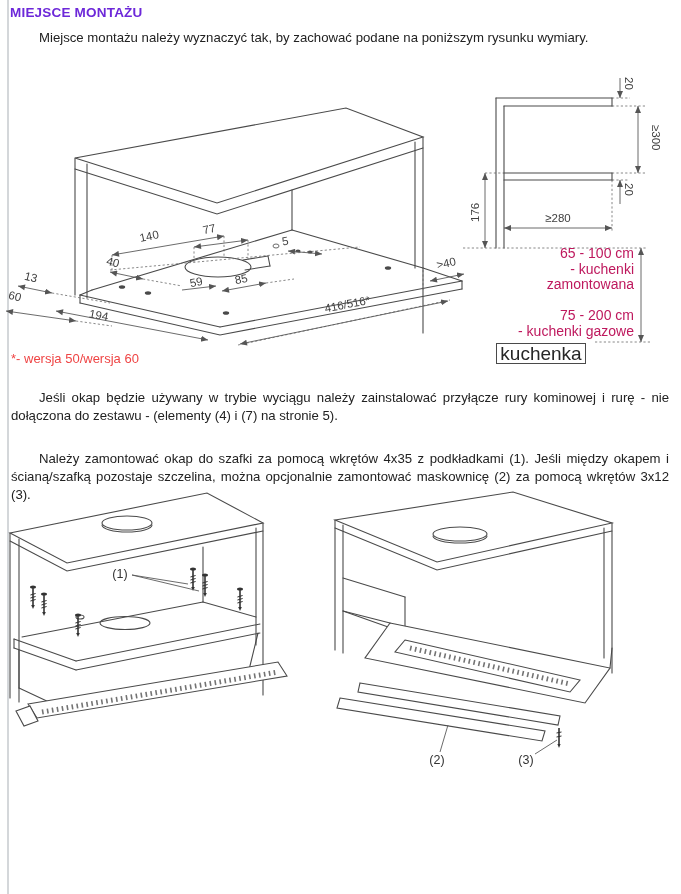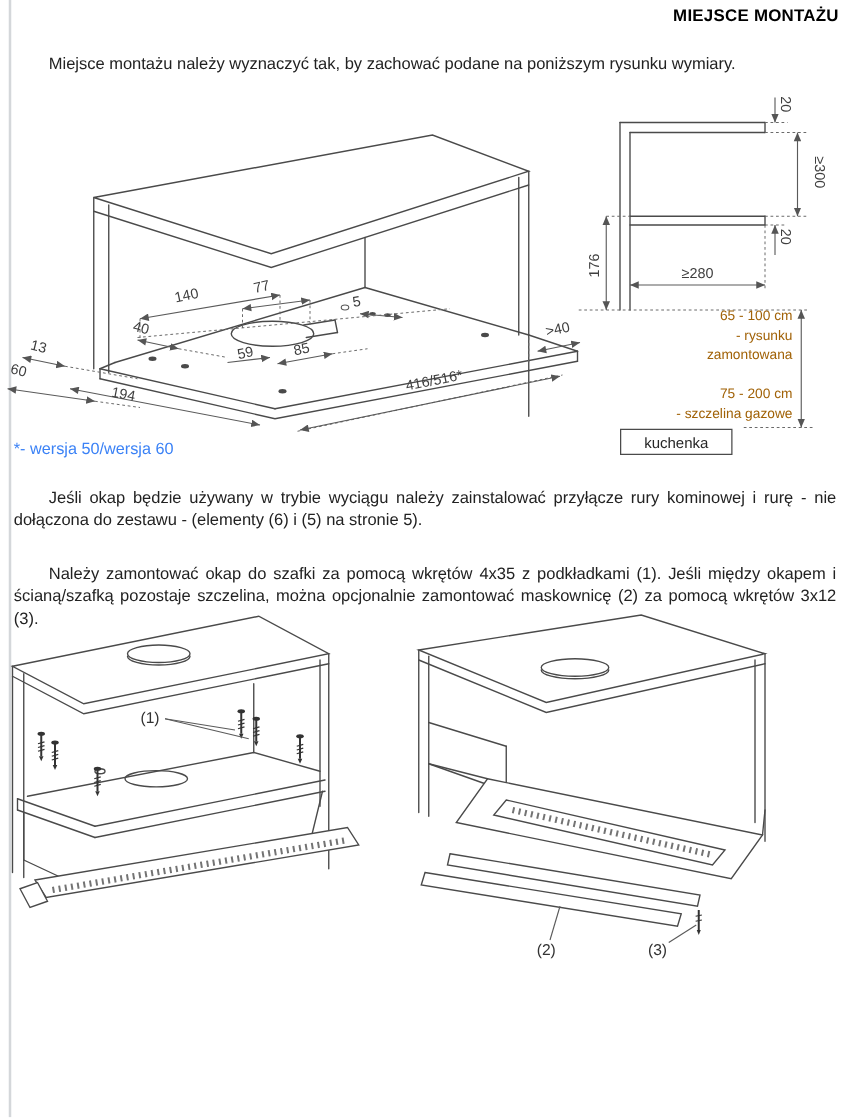--- a/index.html
+++ b/index.html
@@ -1,46 +1,46 @@
 <!DOCTYPE html>
 <html><head>
 <meta charset="utf-8">
 <style>
   html,body { margin:0; padding:0; background:#fff; }
   .page { position:relative; width:681px; height:894px; background:#ffffff;
           font-family:"Liberation Sans", sans-serif; color:#1c1c1c; overflow:hidden; }
   .page-border-left { position:absolute; left:7px; top:0; width:2px; height:894px; background:#d4d7da; }
-  .h { position:absolute; left:10px; right:10px; text-align:right; font-weight:bold;
-       font-size:13.5px; letter-spacing:.2px; color:#000000; }
+  .h { position:absolute; left:10px; right:10px; text-align:left; font-weight:bold;
+       font-size:13.5px; letter-spacing:.2px; color:#6d28d9; }
   .p { position:absolute; left:11px; right:12px; font-size:13.2px; line-height:18px;
        text-align:justify; text-indent:28px; color:#222; }
   .p.first { text-align:left; }
-  .footnote { position:absolute; left:11px; top:351px; font-size:13px; color:#3b82f6; }
-  .range-block { position:absolute; text-align:right; font-size:11px; line-height:15.5px; color:#a16207; }
+  .footnote { position:absolute; left:11px; top:351px; font-size:13px; color:#ef4444; }
+  .range-block { position:absolute; text-align:right; font-size:14px; line-height:15.5px; color:#be185d; }
   .cooker-box { position:absolute; left:496px; top:343px; width:88px; height:19px;
-                border:1.5px solid #4a4a4a; font-size:12px; color:#262626;
+                border:1.5px solid #4a4a4a; font-size:19px; color:#262626;
                 display:flex; align-items:center; justify-content:center; background:#fff; }
   svg { position:absolute; overflow:visible; }
   svg text { font-family:"Liberation Sans", sans-serif; }
   .dim2 { font-size:11.5px; fill:#3f3f3f; }
   .lbl  { font-size:12.5px; fill:#333; }
   .ln   { stroke:#4a4a4a; stroke-width:1.1; fill:none; stroke-linecap:round; }
   .lnw  { stroke:#4a4a4a; stroke-width:1.1; fill:#ffffff; }
   .dl   { stroke:#5a5a5a; stroke-width:.9; fill:none; }
   .dot  { stroke:#6a6a6a; stroke-width:.8; fill:none; stroke-dasharray:2.2 2.2; }
   .grille { stroke:#5a5a5a; stroke-width:5; stroke-dasharray:1.6 3.4; fill:none; opacity:.85; }
 </style>
 </head>
 <body>
 
 <div class="page">
   <div class="page-border-left"></div>
 
   <div class="h" style="top:5px;">MIEJSCE MONTAŻU</div>
-  <div class="p first" style="top:29px;margin-top:13px;">Miejsce montażu należy wyznaczyć tak, by zachować podane na poniższym rysunku wymiary.</div>
+  <div class="p first" style="top:29px;">Miejsce montażu należy wyznaczyć tak, by zachować podane na poniższym rysunku wymiary.</div>
 
   <svg style="left:0;top:100px;" width="475" height="282" viewBox="0 0 475 282">
     <defs>
       <marker id="aAe" markerWidth="9" markerHeight="8" refX="7" refY="3" orient="auto" markerUnits="userSpaceOnUse">
         <path d="M0,0 L7,3 L0,6 Z" fill="#555"></path>
       </marker>
       <marker id="aAs" markerWidth="9" markerHeight="8" refX="0" refY="3" orient="auto" markerUnits="userSpaceOnUse">
         <path d="M7,0 L0,3 L7,6 Z" fill="#555"></path>
       </marker>
     </defs>
@@ -157,31 +157,31 @@
       <text class="dim2" transform="translate(170,7) rotate(90)">20</text>
       <text class="dim2" transform="translate(197,55) rotate(90)">≥300</text>
       <text class="dim2" transform="translate(170,113) rotate(90)">20</text>
       <text class="dim2" transform="translate(24,152) rotate(-90)">176</text>
       <text class="dim2" x="103" y="152" text-anchor="middle">≥280</text>
     </g>
   </svg>
 
   <div class="range-block" style="left:470px; top:246px; width:164px;">
     <div>65 - 100 cm</div>
-    <div>- rysunku</div>
+    <div>- kuchenki</div>
     <div>zamontowana</div>
   </div>
   <div class="range-block" style="left:455px; top:308px; width:179px;">
     <div>75 - 200 cm</div>
-    <div>- szczelina gazowe</div>
+    <div>- kuchenki gazowe</div>
   </div>
   <div class="cooker-box">kuchenka</div>
 
   <div class="footnote">*- wersja 50/wersja 60</div>
-  <div class="p" style="top:389px;">Jeśli okap będzie używany w trybie wyciągu należy zainstalować przyłącze rury kominowej i rurę - nie dołączona do zestawu - (elementy (6) i (5) na stronie 5).</div>
+  <div class="p" style="top:389px;">Jeśli okap będzie używany w trybie wyciągu należy zainstalować przyłącze rury kominowej i rurę - nie dołączona do zestawu - (elementy (4) i (7) na stronie 5).</div>
   <div class="p" style="top:450px;">Należy zamontować okap do szafki za pomocą wkrętów 4x35 z podkładkami (1). Jeśli między okapem i ścianą/szafką pozostaje szczelina, można opcjonalnie zamontować maskownicę (2) za pomocą wkrętów 3x12 (3).</div>
 
   <svg style="left:0;top:490px;" width="332" height="312" viewBox="0 0 332 312">
     <defs>
       <g id="screwGlyph">
         <ellipse cx="0" cy="-22" rx="3" ry="1.6" fill="#333"></ellipse>
         <line x1="0" y1="-21" x2="0" y2="-4" stroke="#333" stroke-width="1.6"></line>
         <line x1="-2.6" y1="-8" x2="2.6" y2="-9.5" stroke="#333" stroke-width="1"></line>
         <line x1="-2.6" y1="-11" x2="2.6" y2="-12.5" stroke="#333" stroke-width="1"></line>
         <line x1="-2.6" y1="-14" x2="2.6" y2="-15.5" stroke="#333" stroke-width="1"></line>

